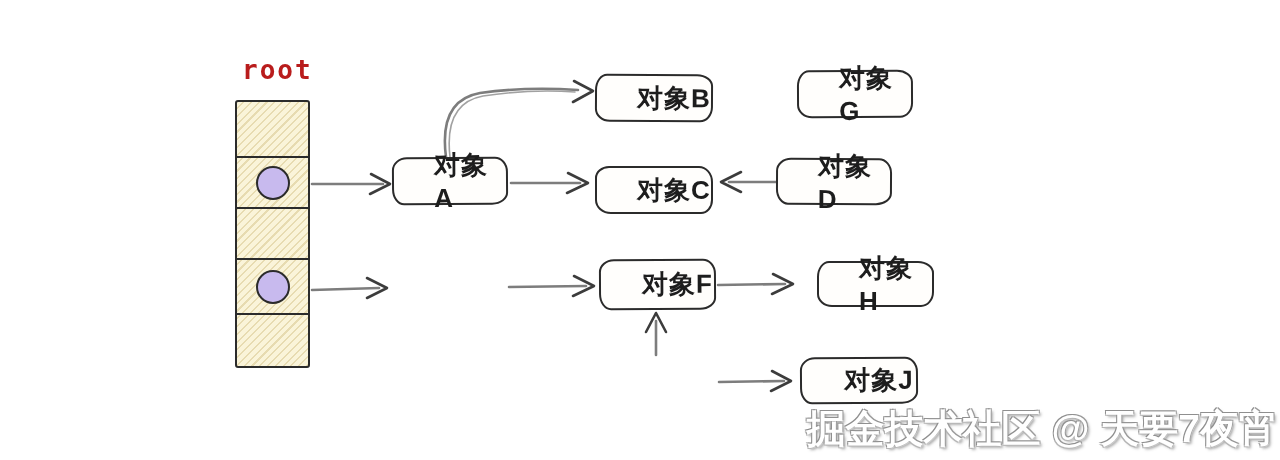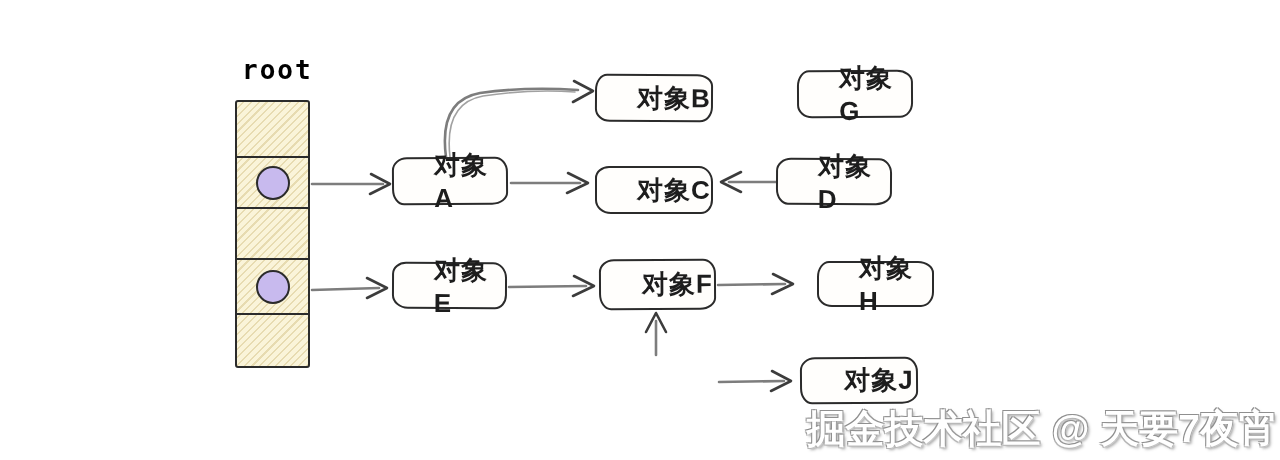--- a/index.html
+++ b/index.html
@@ -6,21 +6,21 @@
   #canvas{
     position:relative;
     width:1280px;height:460px;
     background:#ffffff;
     overflow:hidden;
     font-family:"Liberation Sans", sans-serif;
   }
   
   #root-label{
     position:absolute;left:242px;top:55px;
-    font-size:26px;font-weight:bold;color:#000000;
+    font-size:26px;font-weight:bold;color:#b91c1c;
     letter-spacing:2px;
     font-family:"DejaVu Sans Mono", monospace;
   }
   #root-column{
     position:absolute;left:235px;top:100px;width:75px;height:268px;
     box-sizing:border-box;
     border:2.4px solid #2b2b2b;
     border-radius:3px;
     background-color:#faf4d9;
     background-image:repeating-linear-gradient(135deg,
@@ -137,20 +137,19 @@
       <path class="edge-line" d="M719,382 L784,381"></path>
       <path class="edge-head" d="M772,371 L791,381 L771,391"></path>
     </g>
   </svg>
 
   <div class="node r1" style="left:392px;top:157px;width:116px;height:48px;transform:rotate(-0.4deg);">对象A</div>
   <div class="node r2" style="left:595px;top:74px;width:118px;height:48px;transform:rotate(0.3deg);">对象B</div>
   <div class="node r3" style="left:595px;top:158px;width:118px;height:48px;margin-top:8px;">对象C</div>
   <div class="node r1" style="left:776px;top:158px;width:116px;height:47px;transform:rotate(0.3deg);">对象D</div>
   <div class="node r2" style="left:797px;top:70px;width:116px;height:48px;transform:rotate(-0.3deg);">对象G</div>
-  <div class="node r3" style="left:392px;top:262px;width:115px;height:47px;transform:rotate(0.3deg);">对象E</div>
   <div class="node r1" style="left:599px;top:259px;width:117px;height:51px;transform:rotate(-0.3deg);">对象F</div>
   <div class="node r2" style="left:800px;top:261px;width:117px;height:46px;margin-left:17px;">对象H</div>
   <div class="node r1" style="left:800px;top:357px;width:118px;height:47px;transform:rotate(-0.4deg);">对象J</div>
 
   <div id="watermark">掘金技术社区 @ 天要7夜宵</div>
 
 </div>
 
 </body></html>

